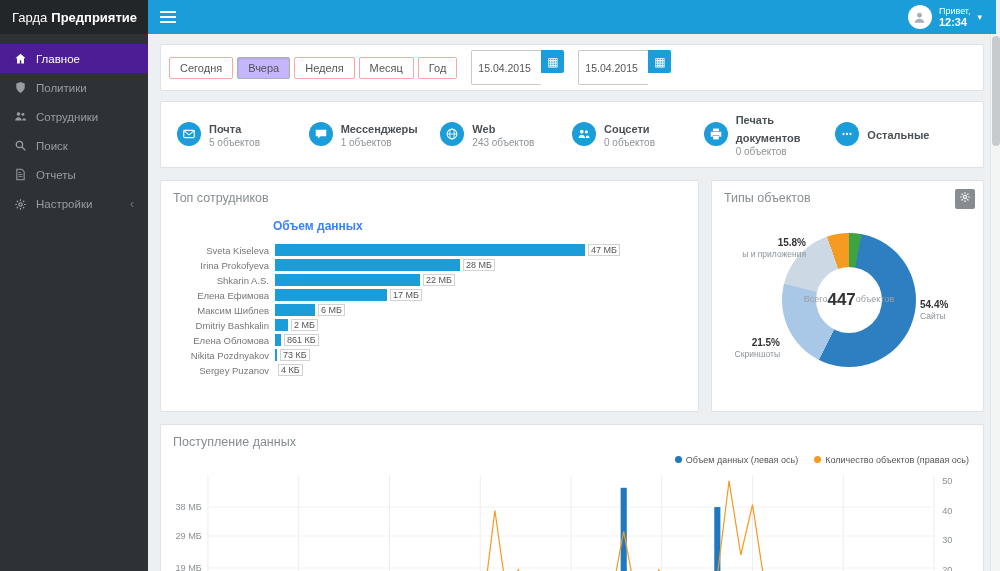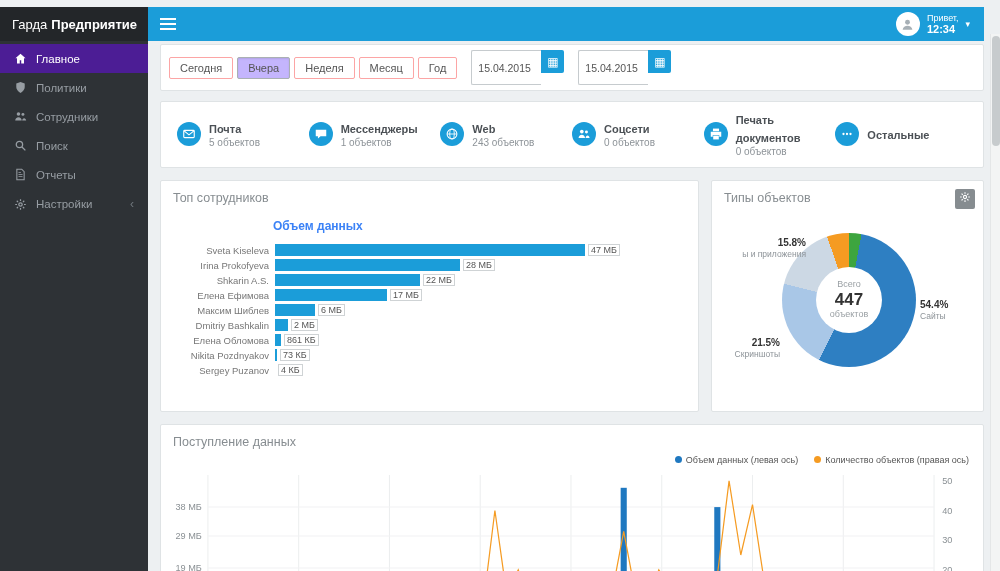--- a/index.html
+++ b/index.html
@@ -2,21 +2,21 @@
 <html><head>
 <meta charset="utf-8">
 <style>
   * { box-sizing: border-box; margin: 0; padding: 0; }
   html,body { width:1000px; height:571px; overflow:hidden; }
   body {
     font-family: "Liberation Sans","DejaVu Sans",sans-serif;
     background:#edf0f2; position:relative; color:#444;
   }
   
-  .topbar { position:absolute; left:0; top:0; right:16px; height:34px; background:#1b9dd9; z-index:20; display:flex; align-items:center;margin-top:7px; }
+  .topbar { position:absolute; left:0; top:0; right:4px; height:34px; background:#1b9dd9; z-index:20; display:flex; align-items:center; }
   .logo { width:148px; height:34px; background:#232629; color:#fff; display:flex; align-items:center; gap:4px; padding-left:12px; font-size:13px; flex:0 0 148px; }
   .logo .l1 { font-weight:300; }
   .logo .l2 { font-weight:700; }
   .hamburger { margin-left:12px; width:26px; height:22px; display:flex; flex-direction:column; justify-content:center; gap:3px; cursor:pointer; }
   .hamburger span { display:block; width:16px; height:2px; background:#fff; }
   .userchip { margin-left:auto; margin-right:14px; display:flex; align-items:center; gap:7px; color:#fff; cursor:pointer; }
   .avatar { width:24px; height:24px; border-radius:50%; background:#fff; display:flex; align-items:center; justify-content:center; }
   .avatar svg { width:15px; height:15px; }
   .greet { display:flex; flex-direction:column; line-height:1.15; font-size:9px; }
   .greet b { font-size:11px; }
@@ -56,21 +56,21 @@
   .bars { padding:0 12px; }
   .bar-row { display:flex; align-items:center; height:15px; }
   .bl { width:102px; text-align:right; font-size:9.5px; color:#777; padding-right:6px; flex:0 0 102px; white-space:nowrap; }
   .bb { height:12px; display:block; }
   .bv { font-size:9px; color:#555; border:1px solid #cfd3d5; background:#fff; padding:0 2px; margin-left:3px; white-space:nowrap; }
   
   .gearbtn { position:absolute; top:8px; right:8px; width:20px; height:20px; background:#868c90; border:none; border-radius:2px; color:#fff; display:flex; align-items:center; justify-content:center; cursor:pointer; }
   .gearbtn svg { width:12px; height:12px; }
   .donutwrap { position:relative; height:190px; }
   .donut { position:absolute; left:70px; top:22px; width:134px; height:134px; border-radius:50%; display:flex; align-items:center; justify-content:center; }
-  .hole { width:66px; height:66px; border-radius:50%; background:#fff; display:flex; flex-direction:column; align-items:center; justify-content:center; line-height:1.15; }
+  .hole { width:66px; height:66px; border-radius:50%; background:#fff; display:flex; flex-direction:row; align-items:center; justify-content:center; line-height:1.15; }
   .h1,.h3 { font-size:9px; color:#9aa0a4; }
   .h2 { font-size:17px; font-weight:bold; color:#333; }
   .ann { position:absolute; line-height:1.2; }
   .ann .pct { font-size:10px; font-weight:bold; color:#333; display:block; }
   .ann .nm { font-size:8.5px; color:#8d9398; display:block; }
   .ann1 { top:26px; left:0; width:66px; text-align:right;margin-left:28px; }
   .ann2 { top:88px; left:208px; }
   .ann3 { top:126px; left:2px; width:66px; text-align:right; }
   
   .p-flow { height:300px; }

